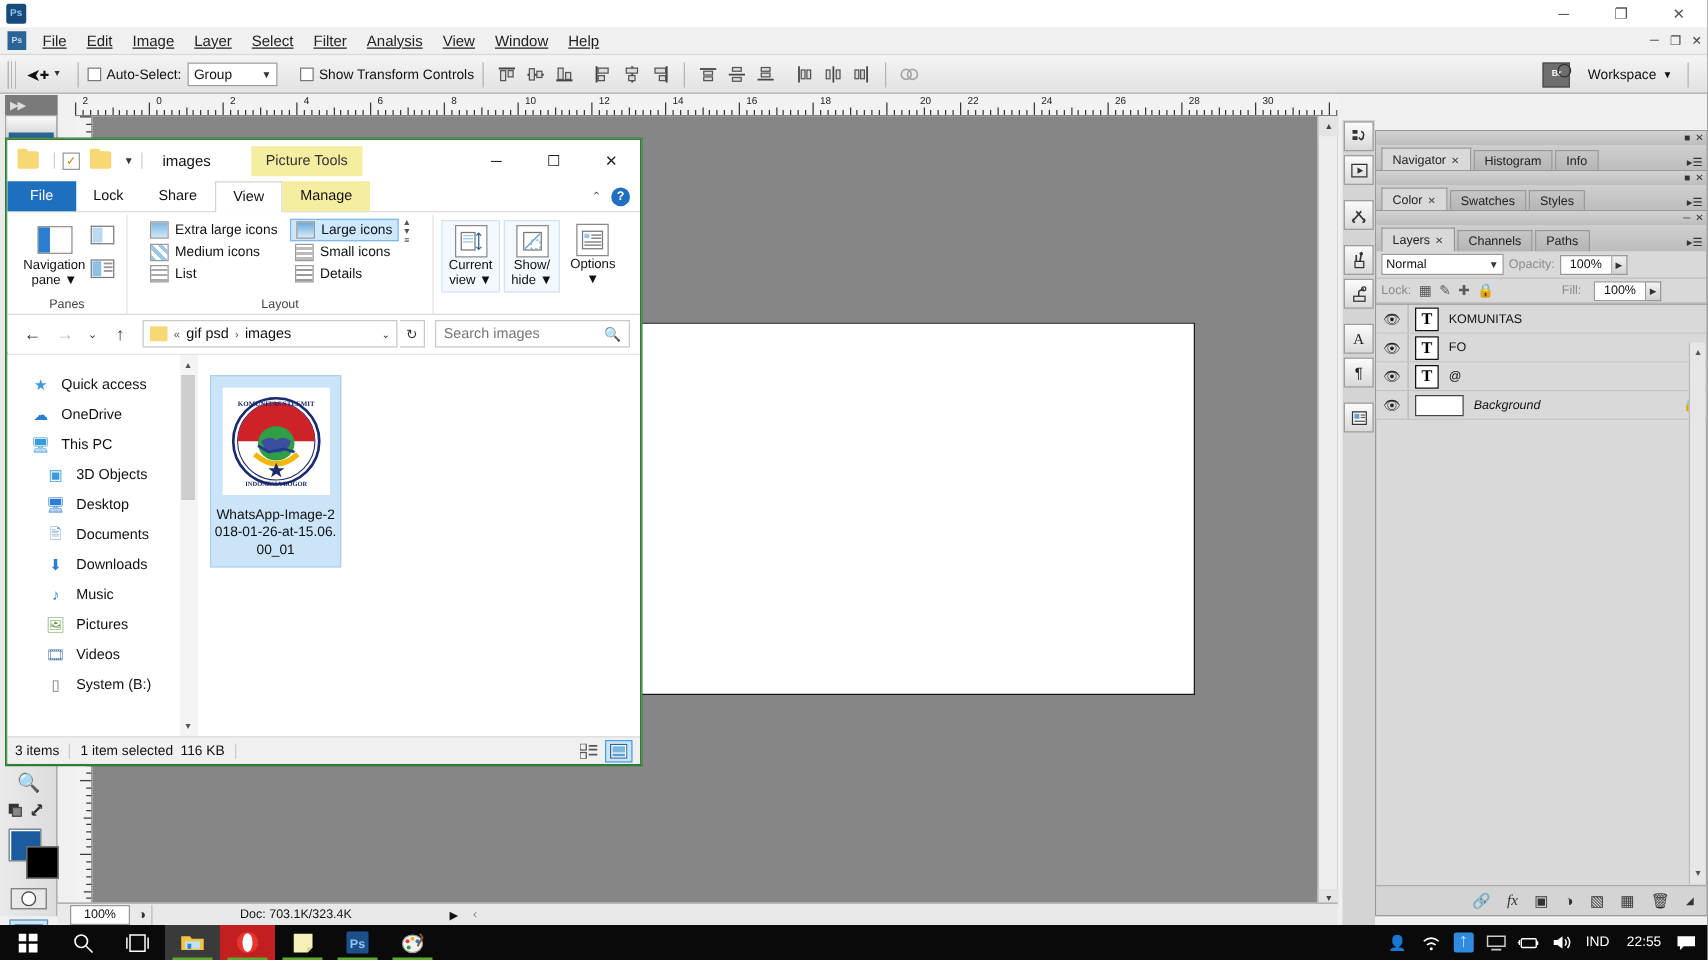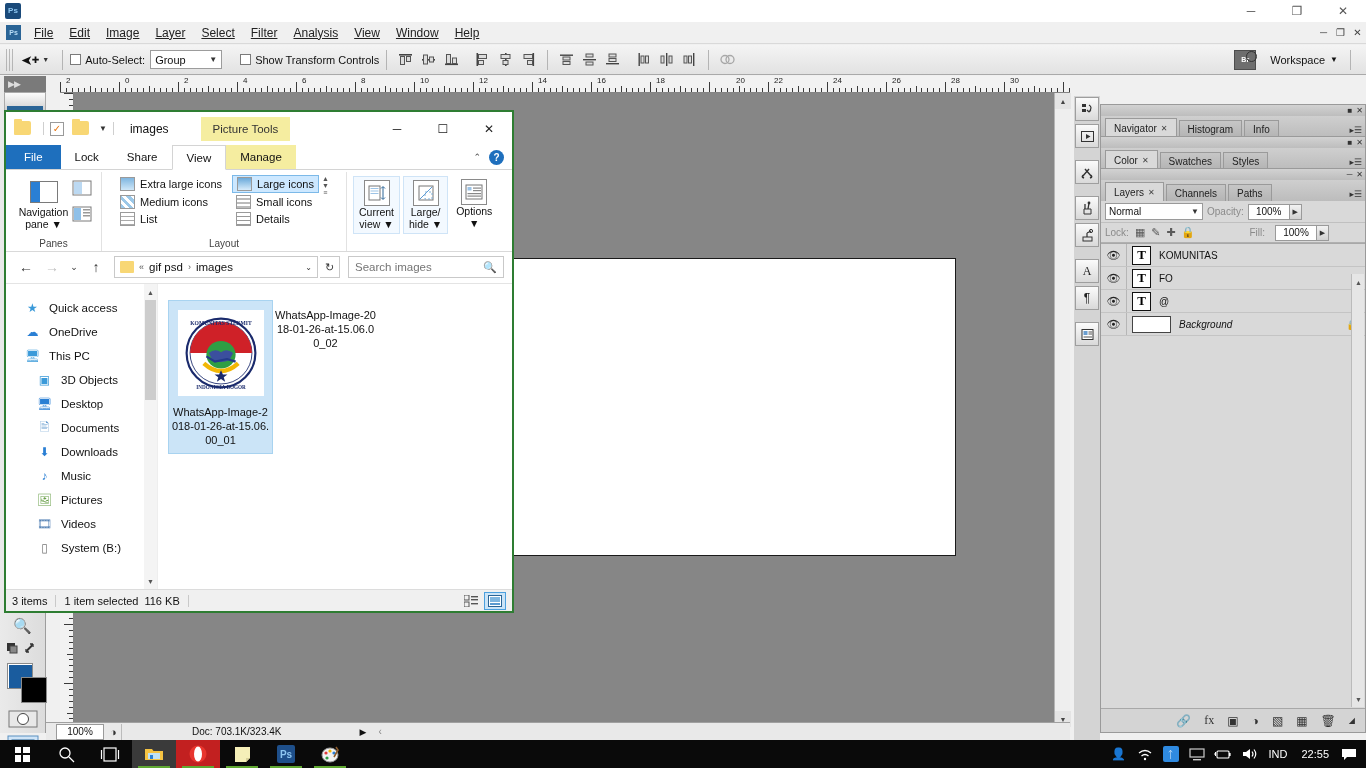--- a/index.html
+++ b/index.html
@@ -995,21 +995,21 @@
       </div>
     </div>
 
     <div class="layer-scroll" style="top:105px;bottom:25px;">
       <div class="nvarrow">▲</div>
       <div class="nvarrow" style="position:absolute;bottom:0;">▼</div>
     </div>
 
     <div class="layers-bottom">
       <span class="lbico">🔗</span>
-      <span class="lbico" style="font-family:'Liberation Serif',serif;">fx</span>
+      <span class="lbico" style="font-family:'Liberation Serif',serif;font-style:italic">fx</span>
       <span class="lbico">▣</span>
       <span class="lbico">◑</span>
       <span class="lbico">▧</span>
       <span class="lbico">▦</span>
       <span class="lbico">🗑</span>
       <span class="lbico" style="font-size:8px">◢</span>
     </div>
   </div>
 </div>
 
@@ -1136,21 +1136,21 @@
           <span><span>view</span> ▼</span>
         </div>
         <div class="rb-cmd boxed">
           <div class="cico">
             <svg width="18" height="18">
                 <rect x="2" y="2" width="14" height="14" fill="#fff" stroke="#777"></rect>
                 <path d="M3 15 L15 3" stroke="#5b9bd5" stroke-width="1"></path>
                 <rect x="8" y="8" width="7" height="7" fill="none" stroke="#7fb0da" stroke-dasharray="2 2"></rect>
               </svg>
           </div>
-          <span>Large/</span>
+          <span>Show/</span>
           <span><span>hide</span> ▼</span>
         </div>
         <div class="rb-cmd">
           <div class="cico">
             <svg width="18" height="18">
                 <rect x="1" y="2" width="16" height="14" fill="#fff" stroke="#777"></rect>
                 <rect x="2.5" y="4" width="4" height="3.5" fill="#9cc3e6"></rect>
                 <rect x="8" y="4.5" width="8" height="1.2" fill="#888"></rect>
                 <rect x="8" y="7" width="8" height="1.2" fill="#888"></rect>
                 <rect x="2.5" y="10" width="13.5" height="1.2" fill="#888"></rect>
@@ -1254,21 +1254,20 @@
             <path d="M30 62 q20 18 40 0" fill="none" stroke="#f2b705" stroke-width="5"></path>
             <path d="M50 70 l2.2 5 h5.3 l-4.3 3.3 1.6 5.2 -4.8-3.2 -4.8 3.2 1.6-5.2 -4.3-3.3 h5.3 Z" fill="#1a2a6c"></path>
             <text x="50" y="17" font-size="6.5" fill="#1a2a6c" text-anchor="middle" font-family="Liberation Serif, serif" font-weight="bold">KOMUNITAS STEEMIT</text>
             <text x="50" y="92" font-size="6" fill="#1a2a6c" text-anchor="middle" font-family="Liberation Serif, serif" font-weight="bold">INDONESIA BOGOR</text>
           </svg>
         </div>
         <div class="fname">WhatsApp-Image-2018-01-26-at-15.06.00_01</div>
       </div>
 
       <div class="fitem">
-        <div class="fname">WhatsApp-Image-2018-01-26-at-15.06.00_02</div>
       </div>
     </div>
   </div>
 
   <div id="ex-status">
     <span class="st">3 items</span>
     <span class="stsep"></span>
     <span class="st">1 item selected</span>
     <span style="width:6px"></span>
     <span class="st">116 KB</span>

